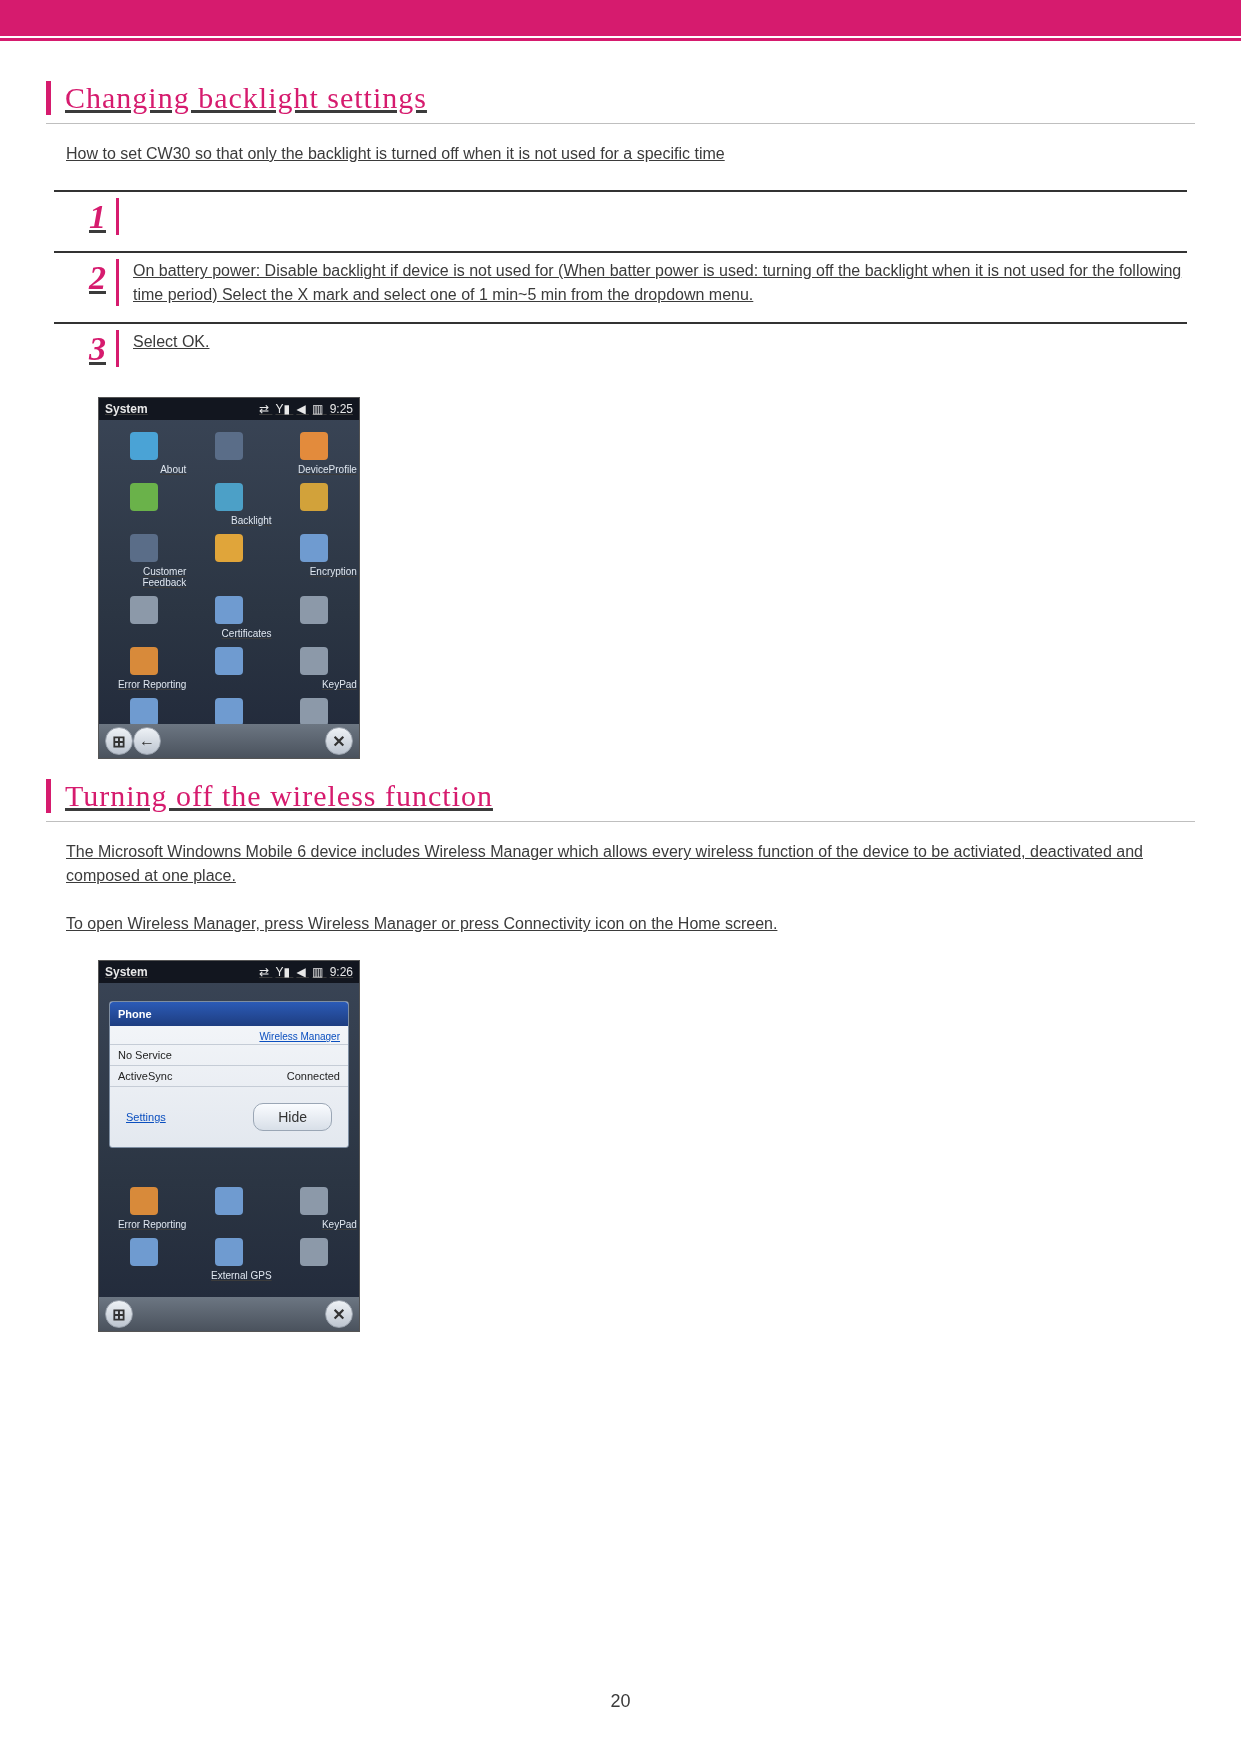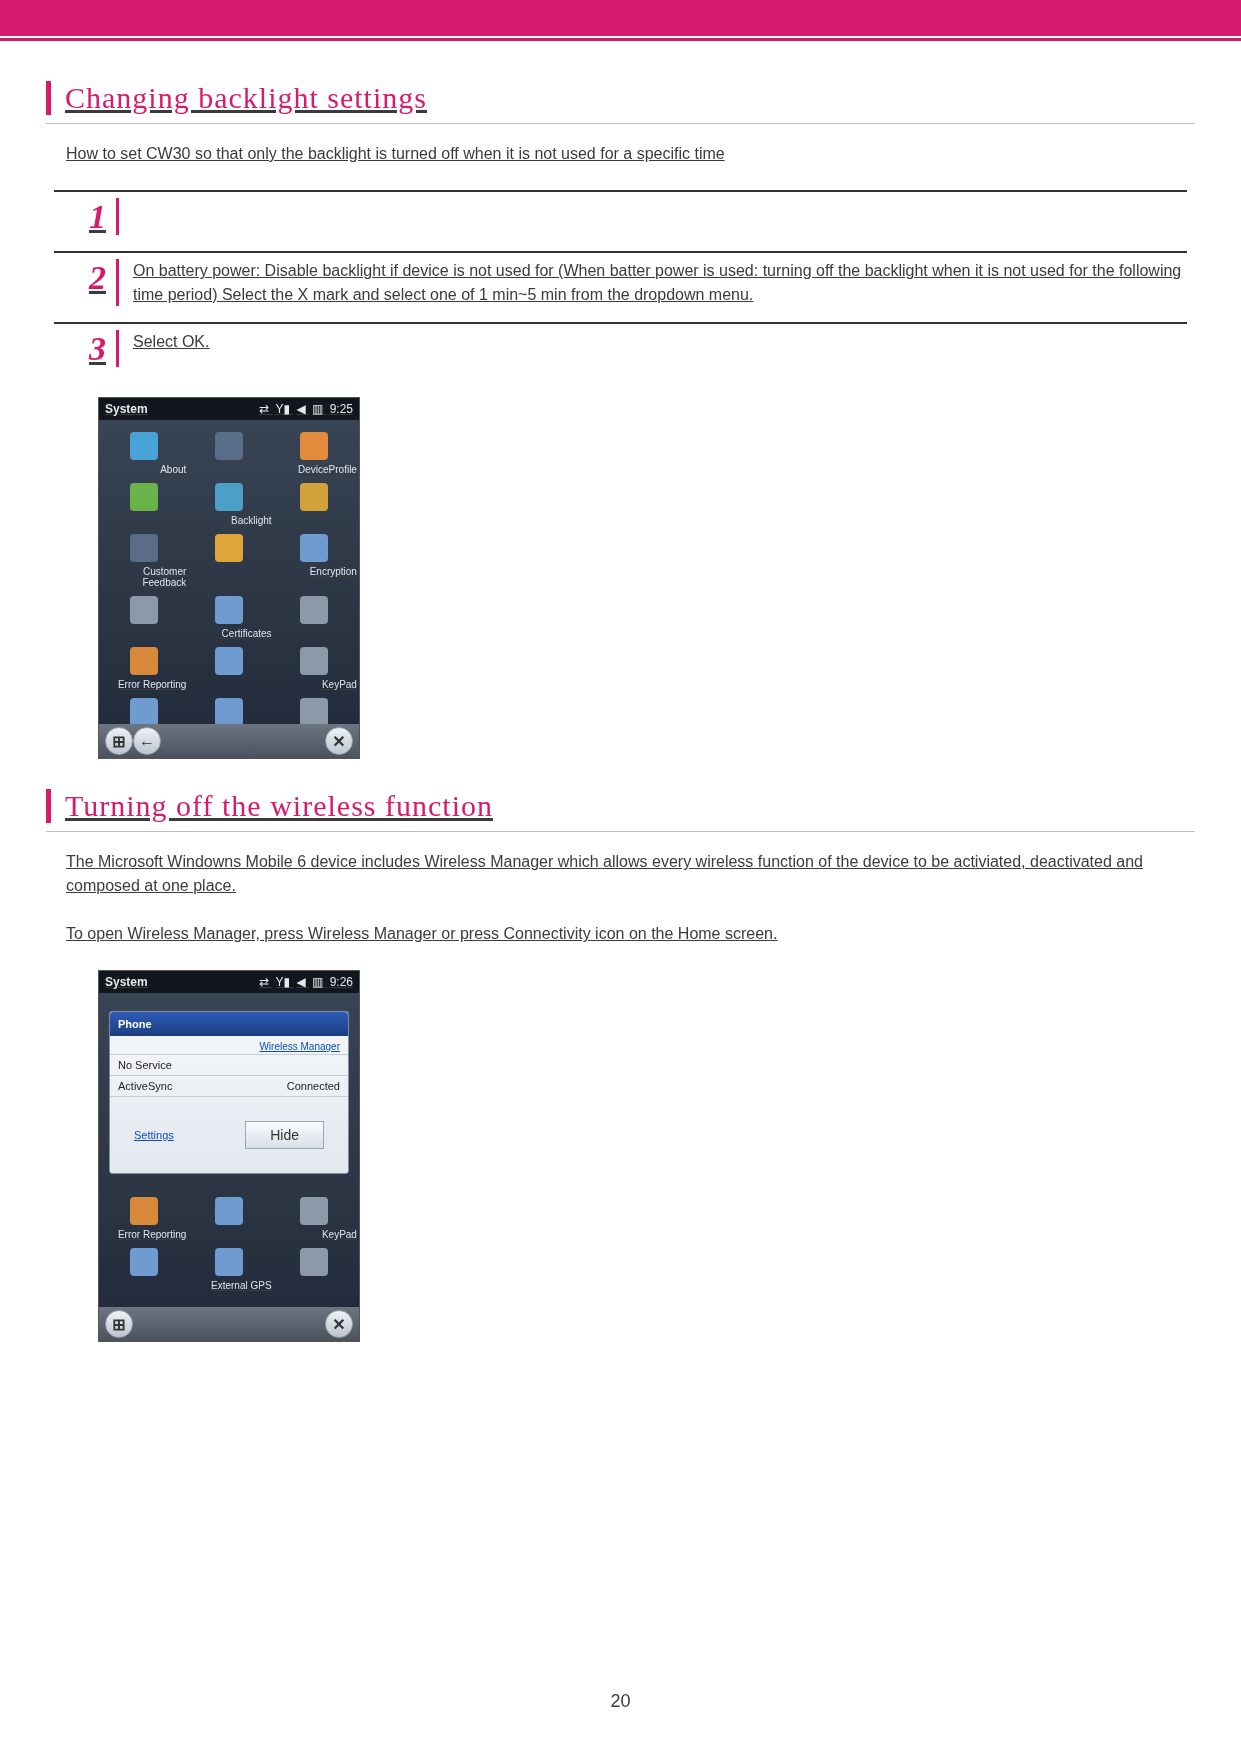--- a/index.html
+++ b/index.html
@@ -55,21 +55,21 @@
   .step-text {
     flex:1;
     padding-left:14px;
     font-size:16px;
     line-height:1.45;
   }
 
   
   .phone {
     width:260px; height:360px;
-    margin:20px 0 30px 52px;
+    margin:20px 0 20px 52px;
     background:linear-gradient(180deg,#3a4556 0%, #2b3543 60%, #21293a 100%);
     border:1px solid #555;
     font-size:11px;
     color:#e8e8e8;
     position:relative;
     font-family: Tahoma, Arial, sans-serif;
   }
   .ph-status {
     background:#12161f;
     height:22px;
@@ -126,26 +126,26 @@
   .ph-popup .hdr {
     background:linear-gradient(#2b5bb7,#1e3d80);
     color:#fff;
     padding:6px 8px;
     font-weight:bold;
     border-radius:3px 3px 0 0;
   }
   .ph-popup .right-link { text-align:right; padding:4px 8px 2px; }
   .ph-popup .right-link a { color:#0b4fbf; font-size:10px; text-decoration:underline; }
   .ph-popup .row { padding:4px 8px; border-top:1px solid #c5ccd6; display:flex; justify-content:space-between; }
-  .ph-popup .set-row { padding:24px; border-top:1px solid #c5ccd6; display:flex; justify-content:space-between; align-items:center;gap:28px;}
+  .ph-popup .set-row { padding:16px; border-top:1px solid #c5ccd6; display:flex; justify-content:space-between; align-items:center;gap:28px;}
   .ph-popup .set-row a { color:#0b4fbf; text-decoration:underline; }
   .hide-btn {
     background:linear-gradient(#fafcff,#d8dfe8);
     border:1px solid #9aa6b5;
-    border-radius:0;
+    border-radius:10px;
     padding:5px 24px;
     font-size:14px;
     color:#333;
   }
 
   .page-number {
     position:absolute;
     bottom:42px; left:0; right:0;
     text-align:center;
     font-size:18px;

